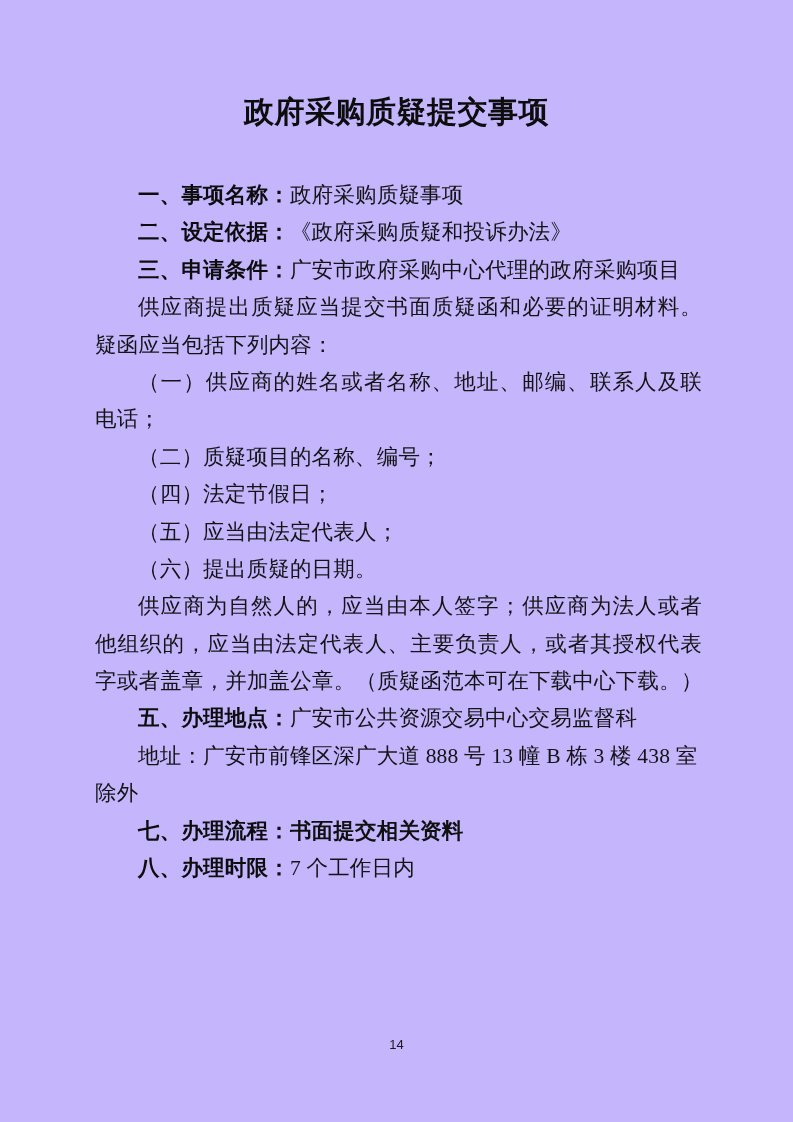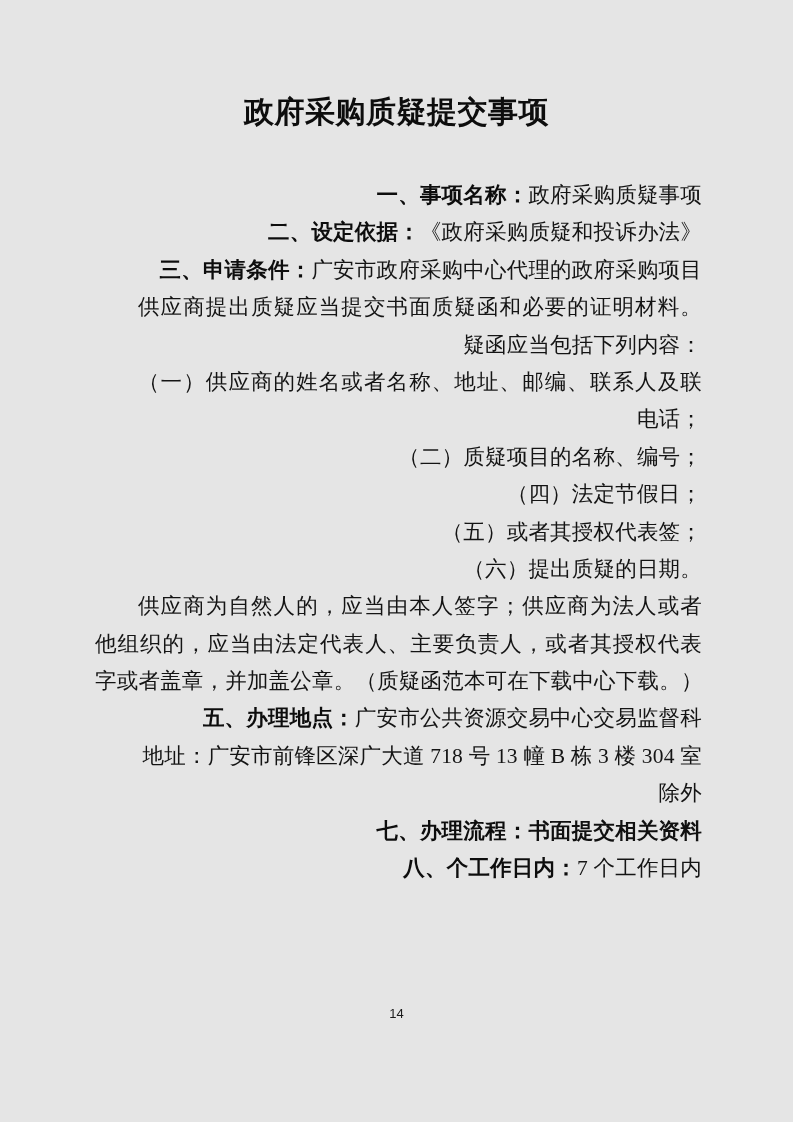--- a/index.html
+++ b/index.html
@@ -1,21 +1,21 @@
 <!DOCTYPE html>
 <html><head>
 <meta charset="utf-8">
 <style>
   * { margin: 0; padding: 0; box-sizing: border-box; }
   html, body { background: #ffffff; }
   .page {
     position: relative;
     width: 793px;
     height: 1122px;
-    background: #e5e5e5;
+    background: #c4b5fd;
     margin: 0 auto;
     overflow: hidden;
     color: #141414;
     font-family: "Liberation Serif", "DejaVu Serif", serif;
   }
   .doc-title {
     position: absolute;
     top: 93px;
     left: 0;
     width: 100%;
@@ -33,39 +33,38 @@
     left: 95px;
     width: 607px;
   }
   .line {
     height: 37.4px;
     line-height: 37.4px;
     font-size: 21.5px;
     white-space: nowrap;
     overflow: hidden;
     letter-spacing: 0.2px;
-    text-align: right;
   }
   .line.indent { padding-left: 43px; }
   .line.justify {
     white-space: normal;
     text-align: justify;
     text-align-last: justify;
     text-justify: inter-character;
   }
   .seg-label {
     font-family: "Liberation Sans", "DejaVu Sans", sans-serif;
     font-weight: 700;
     color: #0d0d0d;
   }
   .seg-body { font-weight: 400; }
   .seg-body-bold { font-weight: 700; color: #101010; }
   .page-number {
     position: absolute;
-    top: 1006px;
+    top: 1037px;
     left: 0;
     width: 100%;
     text-align: center;
     font-size: 13px;
     font-family: "Liberation Sans", "DejaVu Sans", sans-serif;
     color: #1a1a1a;
   }
 </style>
 </head>
 <body>
@@ -75,25 +74,25 @@
   <div class="doc-body" id="doc-body">
       <div class="line indent"><span class="seg-label">一、事项名称：</span><span class="seg-body">政府采购质疑事项</span></div>
       <div class="line indent"><span class="seg-label">二、设定依据：</span><span class="seg-body">《政府采购质疑和投诉办法》</span></div>
       <div class="line indent"><span class="seg-label">三、申请条件：</span><span class="seg-body">广安市政府采购中心代理的政府采购项目</span></div>
       <div class="line indent justify"><span class="seg-body">供应商提出质疑应当提交书面质疑函和必要的证明材料。质</span></div>
       <div class="line"><span class="seg-body">疑函应当包括下列内容：</span></div>
       <div class="line indent justify"><span class="seg-body">（一）供应商的姓名或者名称、地址、邮编、联系人及联系</span></div>
       <div class="line"><span class="seg-body">电话；</span></div>
       <div class="line indent"><span class="seg-body">（二）质疑项目的名称、编号；</span></div>
       <div class="line indent"><span class="seg-body">（四）法定节假日；</span></div>
-      <div class="line indent"><span class="seg-body">（五）或者其授权代表签；</span></div>
+      <div class="line indent"><span class="seg-body">（五）应当由法定代表人；</span></div>
       <div class="line indent"><span class="seg-body">（六）提出质疑的日期。</span></div>
       <div class="line indent justify"><span class="seg-body">供应商为自然人的，应当由本人签字；供应商为法人或者其</span></div>
       <div class="line justify"><span class="seg-body">他组织的，应当由法定代表人、主要负责人，或者其授权代表签</span></div>
       <div class="line"><span class="seg-body">字或者盖章，并加盖公章。（质疑函范本可在下载中心下载。）</span></div>
       <div class="line indent"><span class="seg-label">五、办理地点：</span><span class="seg-body">广安市公共资源交易中心交易监督科</span></div>
-      <div class="line indent"><span class="seg-body">地址：广安市前锋区深广大道 718 号 13 幢 B 栋 3 楼 304 室</span></div>
+      <div class="line indent"><span class="seg-body">地址：广安市前锋区深广大道 888 号 13 幢 B 栋 3 楼 438 室</span></div>
       <div class="line"><span class="seg-body">除外</span></div>
       <div class="line indent"><span class="seg-label">七、办理流程：</span><span class="seg-body-bold">书面提交相关资料</span></div>
-      <div class="line indent"><span class="seg-label">八、个工作日内：</span><span class="seg-body">7 个工作日内</span></div>
+      <div class="line indent"><span class="seg-label">八、办理时限：</span><span class="seg-body">7 个工作日内</span></div>
     </div>
   <div class="page-number">14</div>
 </div>
 
 </body></html>

